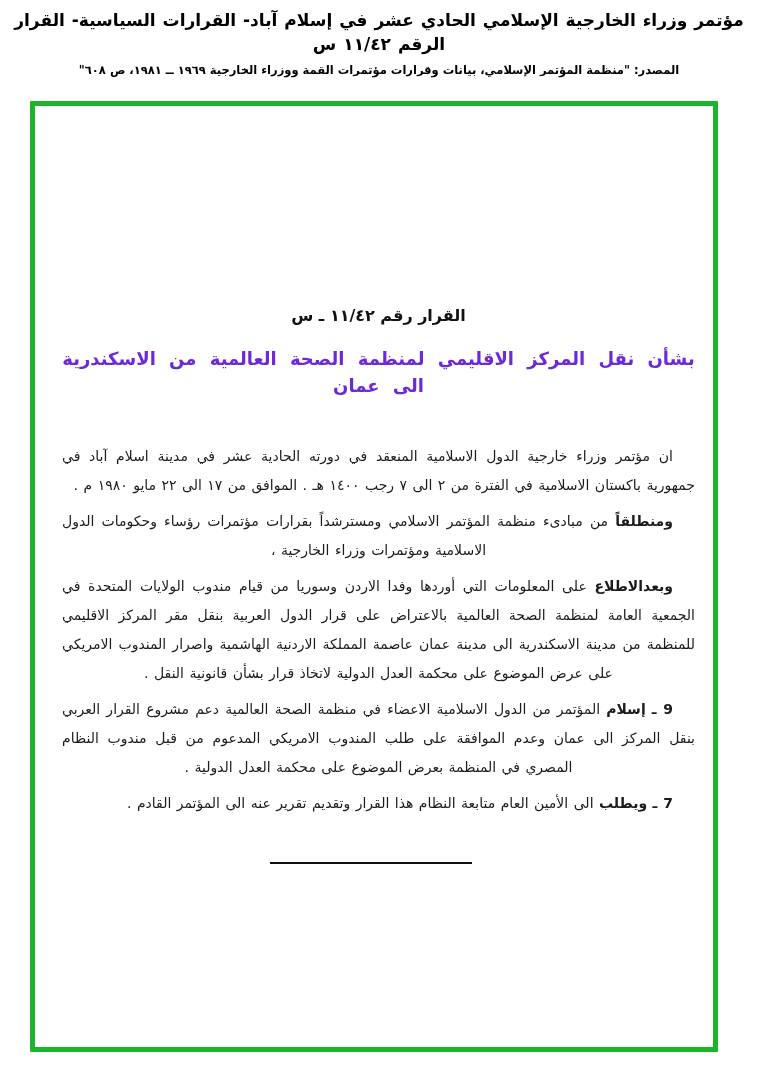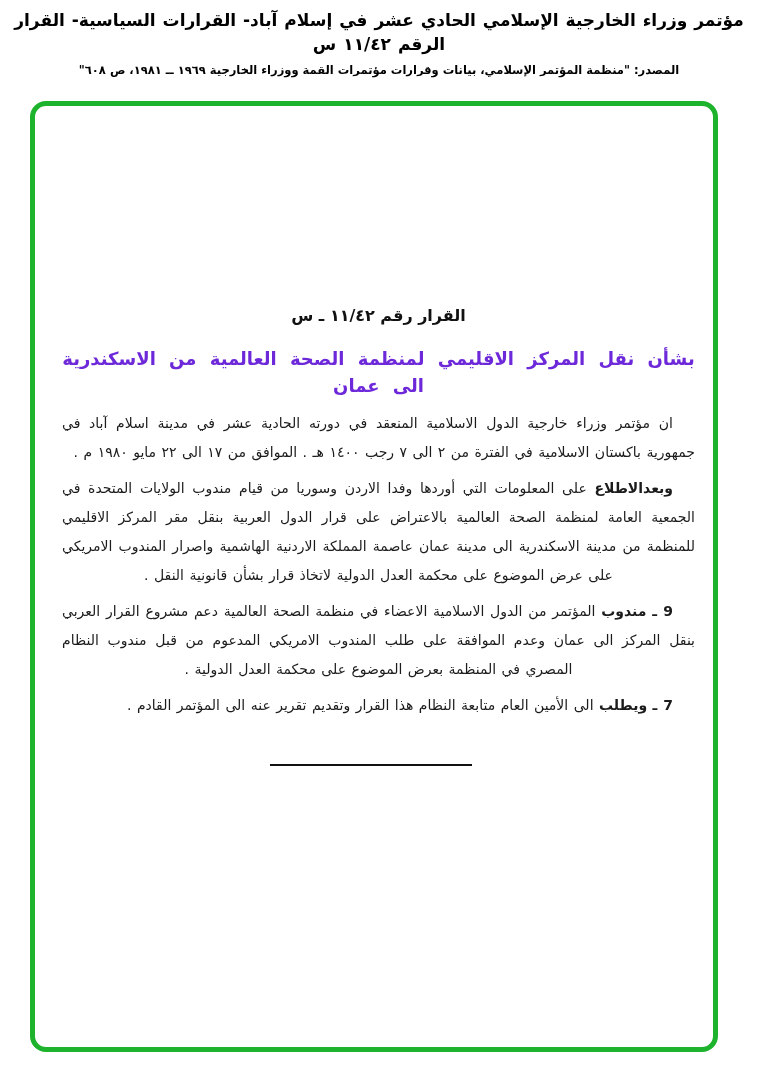--- a/index.html
+++ b/index.html
@@ -24,21 +24,21 @@
     font-size: 11.5px; font-weight: bold;
     line-height: 16px;
   }
 
   
   .doc-box {
     position: absolute;
     left: 30px; top: 93px;
     width: 688px; height: 951px;
     border: 5px solid #1eb32c;
-    border-radius: 16px;
+    border-radius: 1px;
     background: #fff;
   }
   .doc-content {
     direction: rtl;
     padding: 198px 18px 0 27px;
     color: #1b1b1b;
   }
 
   .title1 {
     text-align: center;
@@ -48,21 +48,21 @@
   }
   .title2 {
     margin-top: 17px;
     text-align: center;
     font-size: 18px; font-weight: bold;
     word-spacing: 7px;
     line-height: 27px;
     color: #6d28d9;
   }
 
-  .body-text { margin-top: 10px; }
+  .body-text { margin-top: 43px; }
   .para {
     direction: rtl;
     text-align: justify;
     font-size: 14px;
     line-height: 29px;
     text-indent: 22px;
     margin-bottom: 7px;
     word-spacing: 1px;
   }
   .para b { font-weight: bold; }
@@ -90,27 +90,29 @@
     <div class="doc-content">
 
       <div class="title1">القرار رقم ١١/٤٢ ـ س</div>
 
       <div class="title2">بشأن نقل المركز الاقليمي لمنظمة الصحة العالمية من الاسكندرية الى عمان</div>
 
       <div class="body-text">
 
         <p class="para"><span>ان مؤتمر وزراء خارجية الدول الاسلامية المنعقد في دورته الحادية عشر في مدينة اسلام آباد في جمهورية باكستان الاسلامية في الفترة من ٢ الى ٧ رجب ١٤٠٠ هـ . الموافق من ١٧ الى ٢٢ مايو ١٩٨٠ م .</span></p>
 
+        <p class="para last-center"><b>ومنطلقاً</b>
+          <span>من مبادىء منظمة المؤتمر الاسلامي ومسترشداً بقرارات مؤتمرات رؤساء وحكومات الدول الاسلامية ومؤتمرات وزراء الخارجية ،</span></p>
 
         <p class="para last-center"><b>وبعدالاطلاع</b>
           <span>على المعلومات التي أوردها وفدا الاردن وسوريا من قيام مندوب الولايات المتحدة في الجمعية العامة لمنظمة الصحة العالمية بالاعتراض على قرار الدول العربية بنقل مقر المركز الاقليمي للمنظمة من مدينة الاسكندرية الى مدينة عمان عاصمة المملكة الاردنية الهاشمية واصرار المندوب الامريكي على عرض الموضوع على محكمة العدل الدولية لاتخاذ قرار بشأن قانونية النقل .</span></p>
 
 
         <p class="para last-center"><span class="num">9 ـ</span>
-          <b>مندوب</b>
+          <b>إسلام</b>
           <span>المؤتمر من الدول الاسلامية الاعضاء في منظمة الصحة العالمية دعم مشروع القرار العربي بنقل المركز الى عمان وعدم الموافقة على طلب المندوب الامريكي المدعوم من قبل مندوب النظام المصري في المنظمة بعرض الموضوع على محكمة العدل الدولية .</span></p>
 
         <p class="para"><span class="num">7 ـ</span>
           <b>ويطلب</b>
           <span>الى الأمين العام متابعة النظام هذا القرار وتقديم تقرير عنه الى المؤتمر القادم .</span></p>
 
       </div>
 
       <div class="divider"></div>
 

